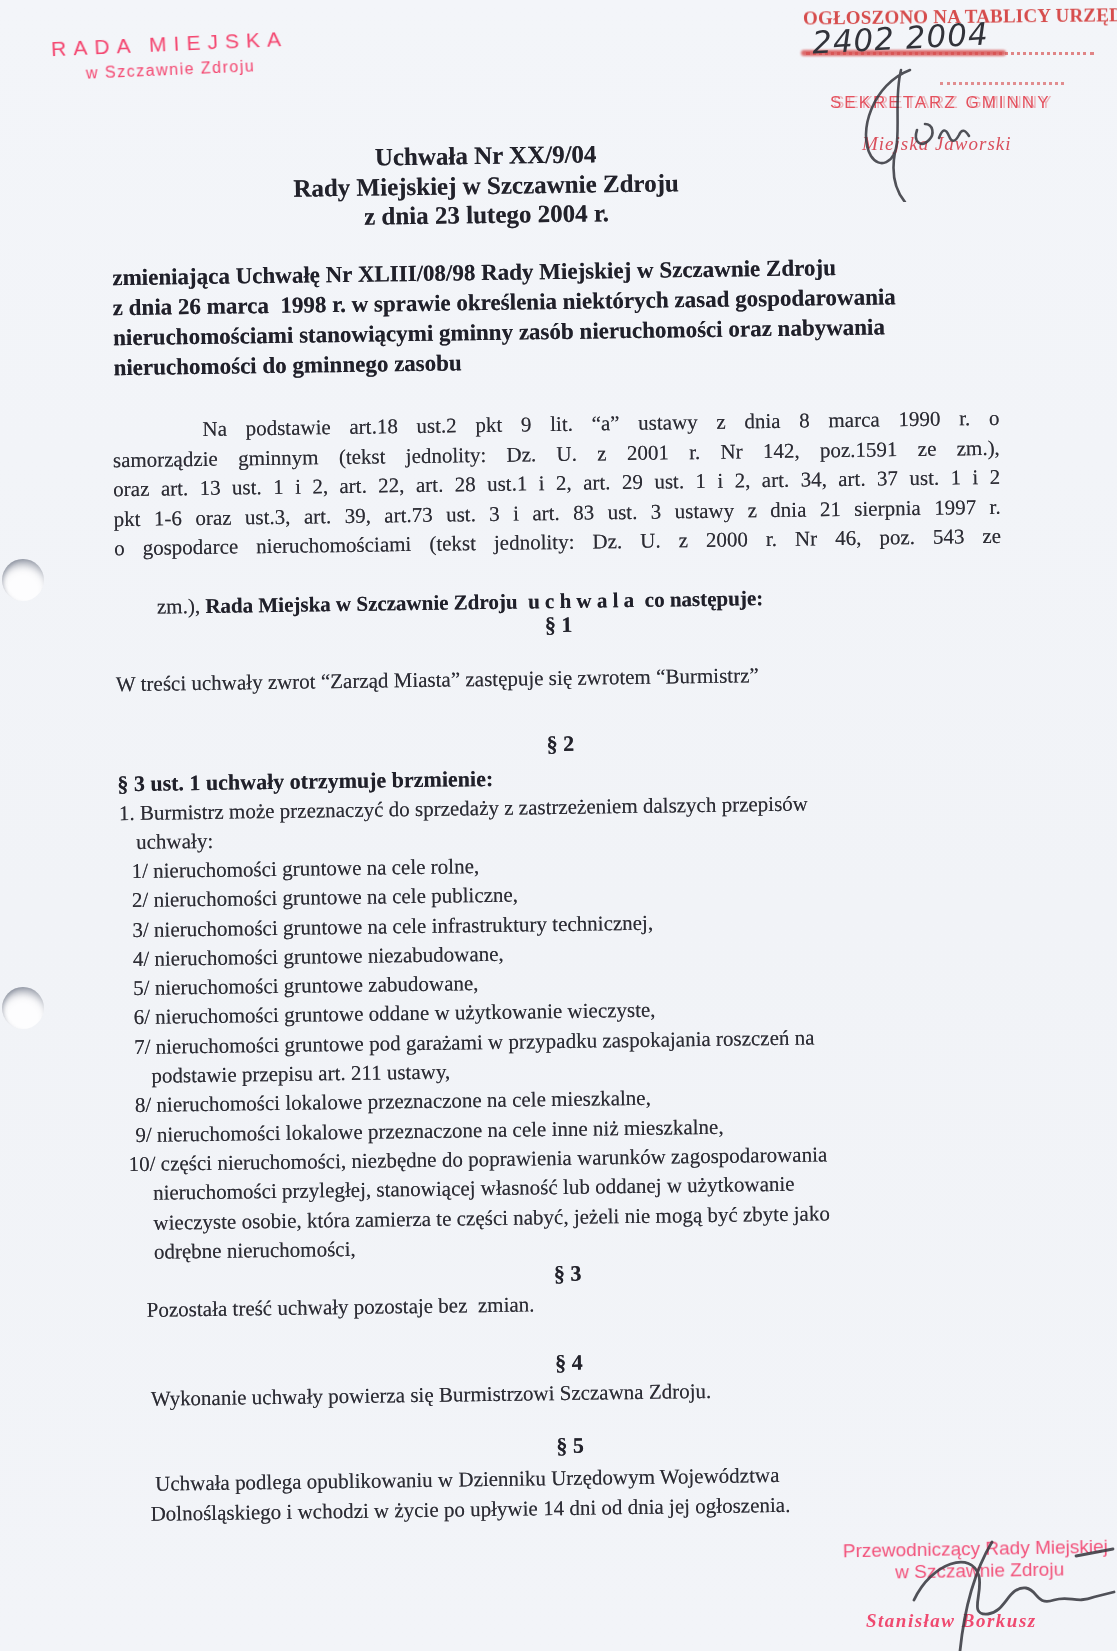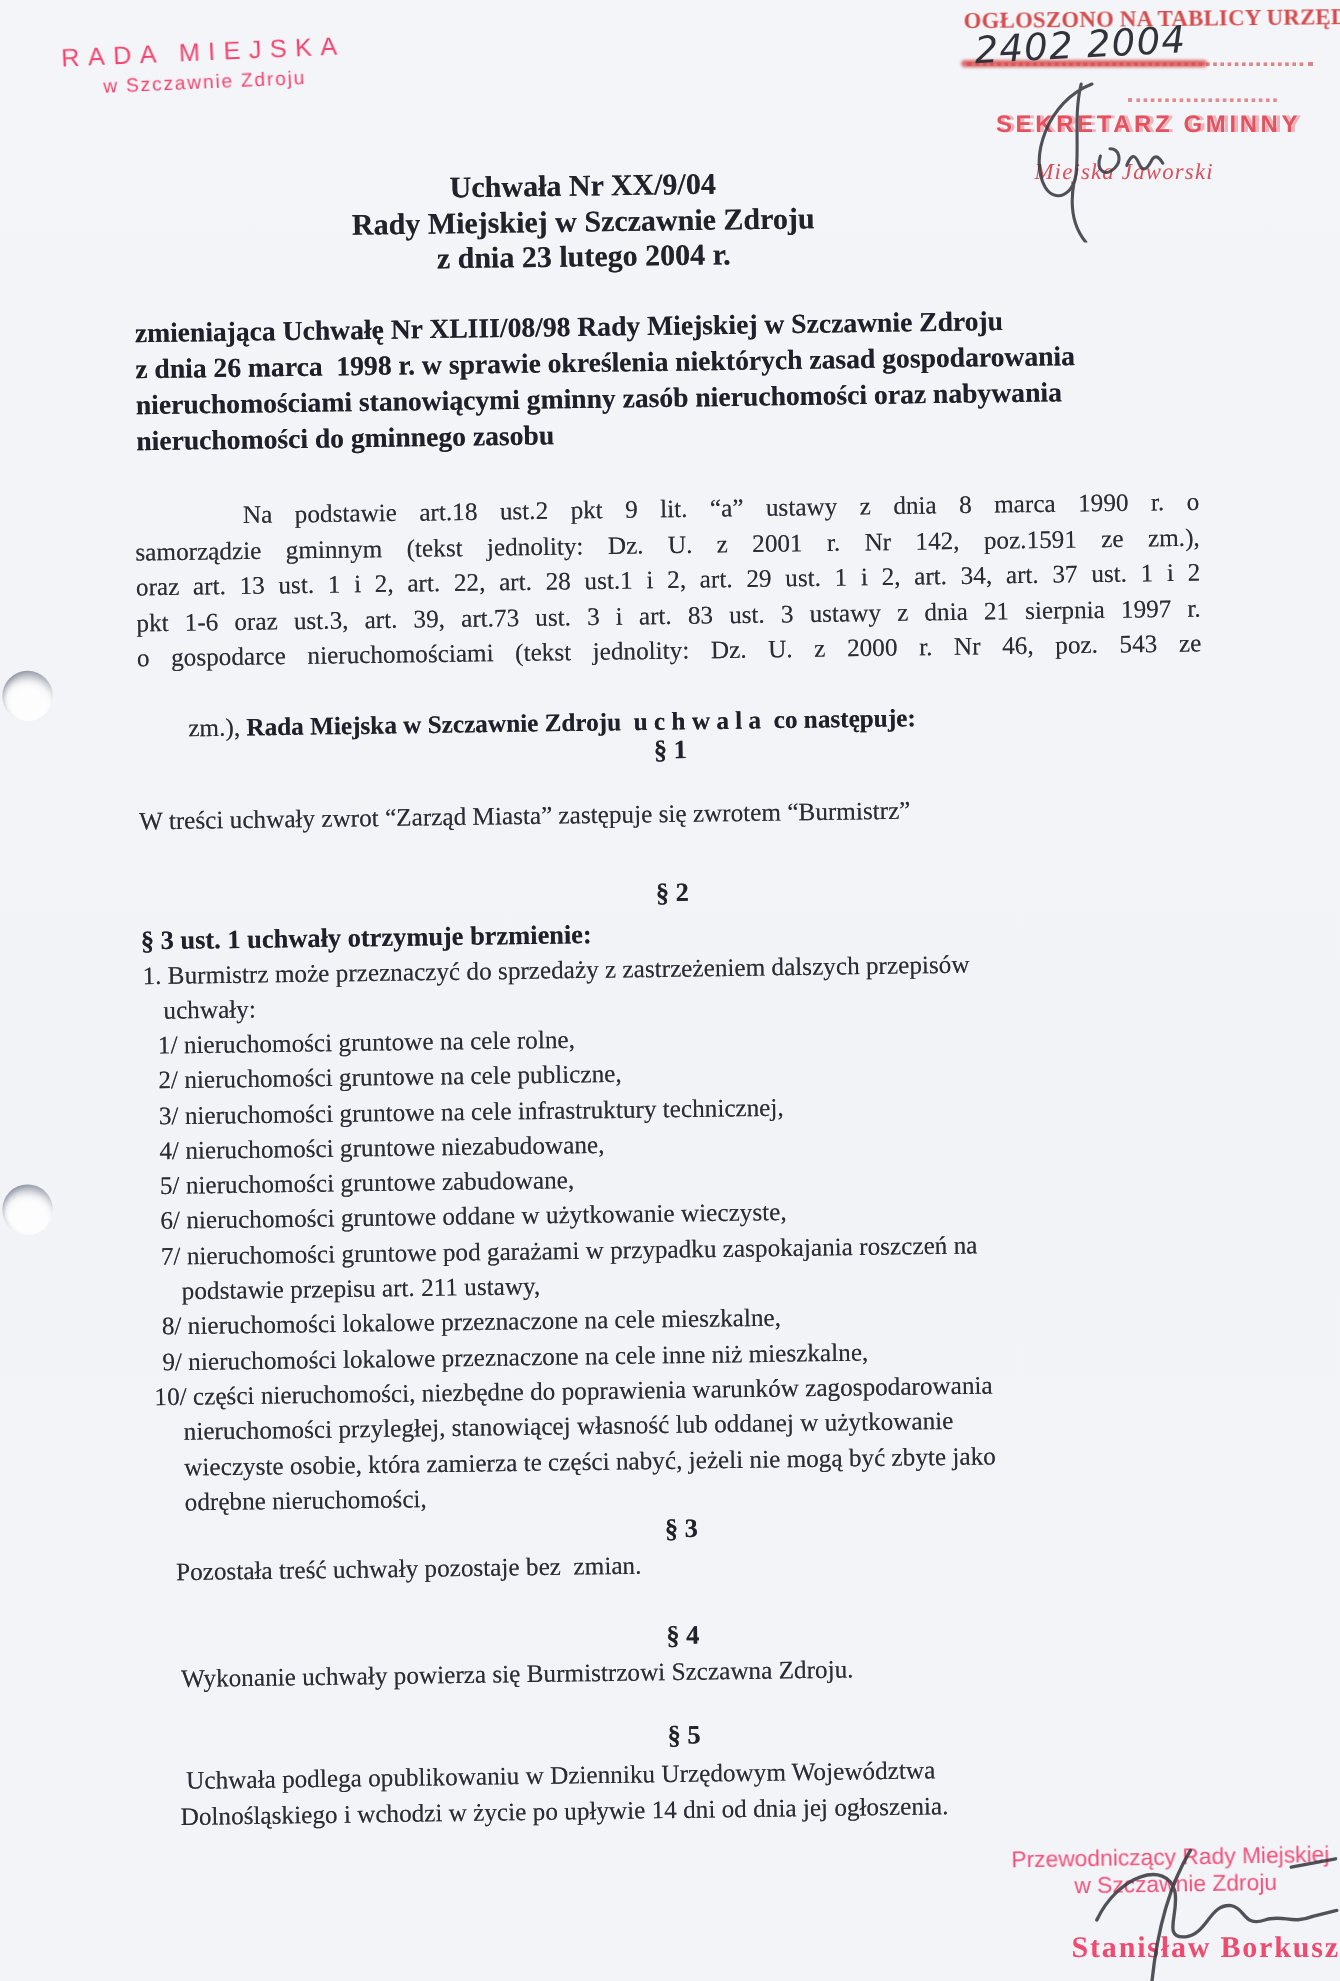--- a/index.html
+++ b/index.html
@@ -41,32 +41,32 @@
   .ann-title{position:absolute;left:803px;top:6px;width:300px;transform:rotate(-.6deg);
              font-weight:bold;font-size:19px;letter-spacing:.2px;color:#d64c4c;white-space:nowrap;}
   .ann-date{position:absolute;left:812px;top:20px;transform:rotate(-3deg);
             font-family:"DejaVu Sans",sans-serif;font-style:italic;font-size:31px;
             letter-spacing:1px;color:#32333a;white-space:nowrap;}
   .ann-smear{position:absolute;left:801px;top:50px;width:205px;height:6px;border-radius:3px;
              background:rgba(214,72,72,.8);filter:blur(1.3px);}
   .ann-dots{position:absolute;left:806px;top:52px;width:288px;border-top:3px dotted rgba(214,72,72,.65);}
   .sec-dots{position:absolute;left:940px;top:82px;width:124px;border-top:3px dotted rgba(214,72,72,.6);}
   .sec-title{position:absolute;left:830px;top:93px;font-family:"Liberation Sans",sans-serif;
-             font-weight:bold;font-size:20px;letter-spacing:3px;color:#e4525f;white-space:nowrap;
+             font-weight:normal;font-size:17px;letter-spacing:3px;color:#e4525f;white-space:nowrap;
              text-shadow:3px 0 0 rgba(226,85,96,.4);}
   .sec-name{position:absolute;left:862px;top:133px;font-style:italic;font-size:19px;
             color:#d94f5c;letter-spacing:1px;white-space:nowrap;}
   .sig{position:absolute;opacity:.88;}
   .sec-sig{left:815px;top:52px;}
   .chair{position:absolute;left:843px;top:1538px;transform:rotate(-1deg);
          font-family:"Liberation Sans",sans-serif;color:#f2517a;}
   .ch1{font-size:19px;white-space:nowrap;}
   .ch2{font-size:19px;margin-left:52px;white-space:nowrap;}
-  .chname{position:absolute;left:893px;top:1610px;font-family:"Liberation Serif",serif;
-          font-weight:bold;font-size:25px;letter-spacing:1.5px;
+  .chname{position:absolute;left:866px;top:1610px;font-family:"Liberation Serif",serif;
+          font-style:italic;font-weight:bold;font-size:19px;letter-spacing:1.5px;
           color:#ef4a70;white-space:nowrap;}
   .chair-sig{left:880px;top:1528px;}
 </style>
 </head>
 <body>
 
 <div class="page">
 
   <div class="hole hole1"></div>
   <div class="hole hole2"></div>

